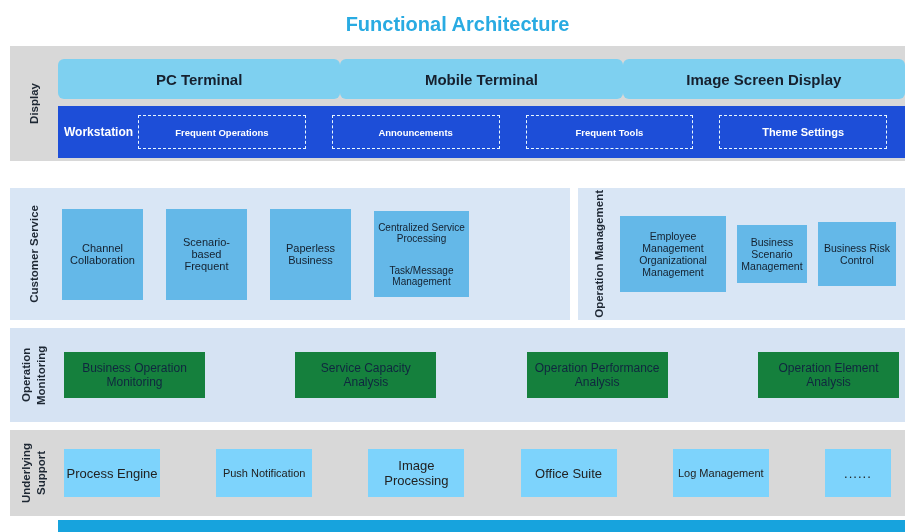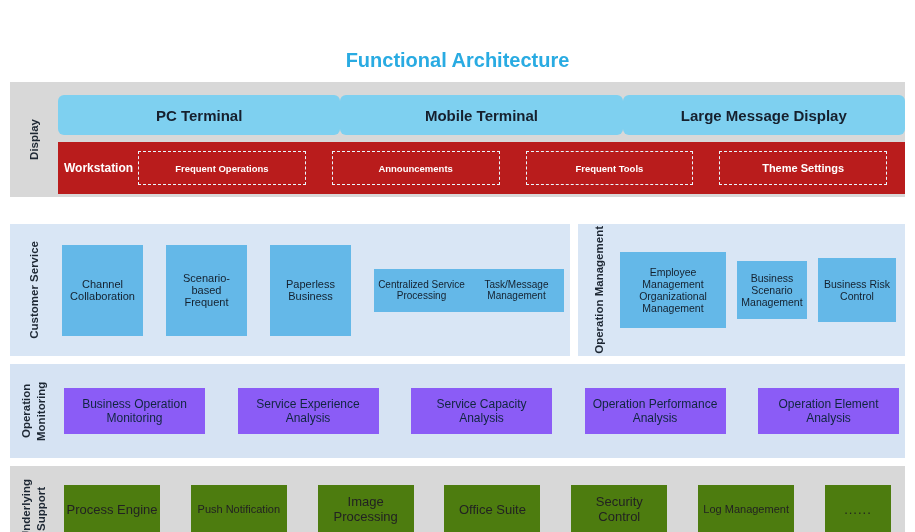--- a/index.html
+++ b/index.html
@@ -9,21 +9,20 @@
     font-family: "Liberation Sans", sans-serif;
     overflow: hidden;
   }
   .title {
     height: 46px;
     padding-top: 13px;
     text-align: center;
     color: #29abe2;
     font-weight: bold;
     font-size: 20px;
-    margin-top: 36px;
   }
   .band { display: flex; }
   .band-label {
     width: 48px;
     flex: none;
     display: flex;
     align-items: center;
     justify-content: center;
   }
   .band-label span {
@@ -43,21 +42,21 @@
   .terminal-row { display: flex; height: 40px; margin-bottom: 7px; }
   .terminal {
     flex: 1;
     background: #7ed0f0;
     border-radius: 6px;
     display: flex; align-items: center; justify-content: center;
     font-weight: bold; font-size: 15px; color: #16202e;
   }
   .workstation-bar {
     height: 52px;
-    background: #b91c1c;
+    background: #1d4ed8;
     display: flex; align-items: center;
     padding: 0 12px 0 6px;
   }
   .ws-label { color: #ffffff; font-weight: bold; font-size: 12px; width: 74px; flex: none; }
   .ws-item {
     flex: 1; height: 34px;
     border: 1px dashed #eaf8ff;
     color: #ffffff; font-weight: bold;
     display: flex; align-items: center; justify-content: center;
     text-align: center;
@@ -71,52 +70,52 @@
   
   .middle-row { display: flex; gap: 8px; margin: 27px 10px 0 10px; height: 132px; }
   .cs-band { width: 560px; flex: none; background: #d9e6f5; display: flex; }
   .cs-content { flex: 1; display: flex; align-items: center; gap: 23px; padding-left: 4px; }
   .cs-box {
     width: 81px; height: 91px; flex: none;
     background: #64b8e8;
     display: flex; align-items: center; justify-content: center;
     text-align: center; font-size: 11px; color: #14202e; padding: 4px;
   }
-  .cs-stack { width: 95px; flex: none; display: flex; flex-direction: row; }
+  .cs-stack { width: 95px; flex: none; display: flex; flex-direction: column; }
   .cs-stack .cs-box { width: 95px; height: 43px; font-size: 10px; }
 
   .om-band { flex: 1; background: #d9e6f5; display: flex; }
   .om-band .band-label { width: 42px; }
   .om-content { flex: 1; display: flex; align-items: center; gap: 11px; }
   .om-box {
     background: #64b8e8;
     display: flex; align-items: center; justify-content: center;
     text-align: center; font-size: 10.5px; color: #14202e; padding: 4px;
     flex: none;
   }
   .om-box.b0 { width: 106px; height: 76px; }
   .om-box.b1 { width: 70px; height: 58px; }
   .om-box.b2 { width: 78px; height: 64px; }
 
   
   .mon-band { margin: 8px 10px 0; height: 94px; background: #d6e3f3; }
   .mon-content { flex: 1; display: flex; align-items: center; justify-content: space-between; padding: 0 6px; }
   .mon-box {
     width: 141px; height: 46px; flex: none;
-    background: #8b5cf6;
+    background: #15803d;
     display: flex; align-items: center; justify-content: center;
     text-align: center; font-size: 12px; color: #10263f; padding: 2px;
   }
 
   
   .sup-band { margin: 8px 10px 0; height: 86px; background: #d8d8d8; }
   .sup-content { flex: 1; display: flex; align-items: center; justify-content: space-between; padding: 0 14px 0 6px; }
   .sup-box {
     width: 96px; height: 48px; flex: none;
-    background: #4d7c0f;
+    background: #7dd3fc;
     display: flex; align-items: center; justify-content: center;
     text-align: center; font-size: 13px; color: #222222; padding: 2px;
   }
   .sup-box.sm { font-size: 11px; }
   .sup-box.dots { width: 66px; letter-spacing: 1px; }
 
   .bottom-bar { height: 12px; background: #17a3dd; margin: 4px 10px 0 58px; }
 </style>
 </head>
 <body>
@@ -124,21 +123,21 @@
 <div class="title">Functional Architecture</div>
 
 <div class="band display-band">
   <div class="band-label">
     <span>Display</span>
   </div>
   <div class="display-content">
     <div class="terminal-row">
       <div class="terminal">PC Terminal</div>
       <div class="terminal">Mobile Terminal</div>
-      <div class="terminal">Large Message Display</div>
+      <div class="terminal">Image Screen Display</div>
     </div>
     <div class="workstation-bar">
       <span class="ws-label">Workstation</span>
       <div class="ws-item">Frequent Operations</div>
       <div class="ws-item">Announcements</div>
       <div class="ws-item">Frequent Tools</div>
       <div class="ws-item">Theme Settings</div>
     </div>
   </div>
 </div>
@@ -169,35 +168,33 @@
     </div>
   </div>
 </div>
 
 <div class="band mon-band">
   <div class="band-label">
     <span>Operation Monitoring</span>
   </div>
   <div class="mon-content">
     <div class="mon-box">Business Operation Monitoring</div>
-    <div class="mon-box">Service Experience Analysis</div>
     <div class="mon-box">Service Capacity Analysis</div>
     <div class="mon-box">Operation Performance Analysis</div>
     <div class="mon-box">Operation Element Analysis</div>
   </div>
 </div>
 
 <div class="band sup-band">
   <div class="band-label">
     <span>Underlying Support</span>
   </div>
   <div class="sup-content">
     <div class="sup-box">Process Engine</div>
     <div class="sup-box sm">Push Notification</div>
     <div class="sup-box">Image Processing</div>
     <div class="sup-box">Office Suite</div>
-    <div class="sup-box">Security Control</div>
     <div class="sup-box sm">Log Management</div>
     <div class="sup-box dots">......</div>
   </div>
 </div>
 
 <div class="bottom-bar"></div>
 
 </body></html>

